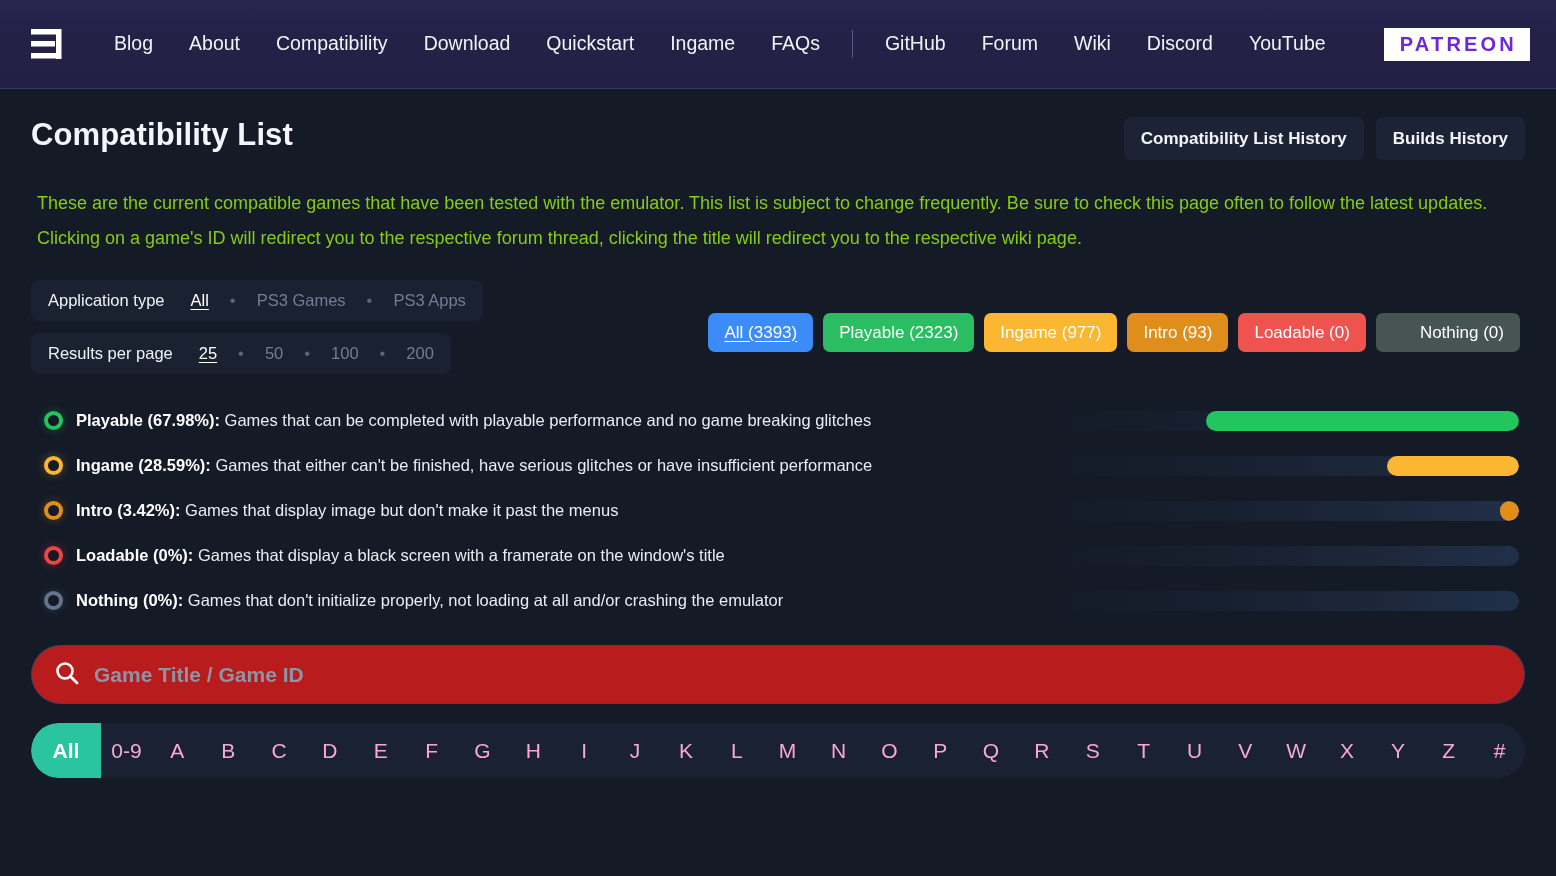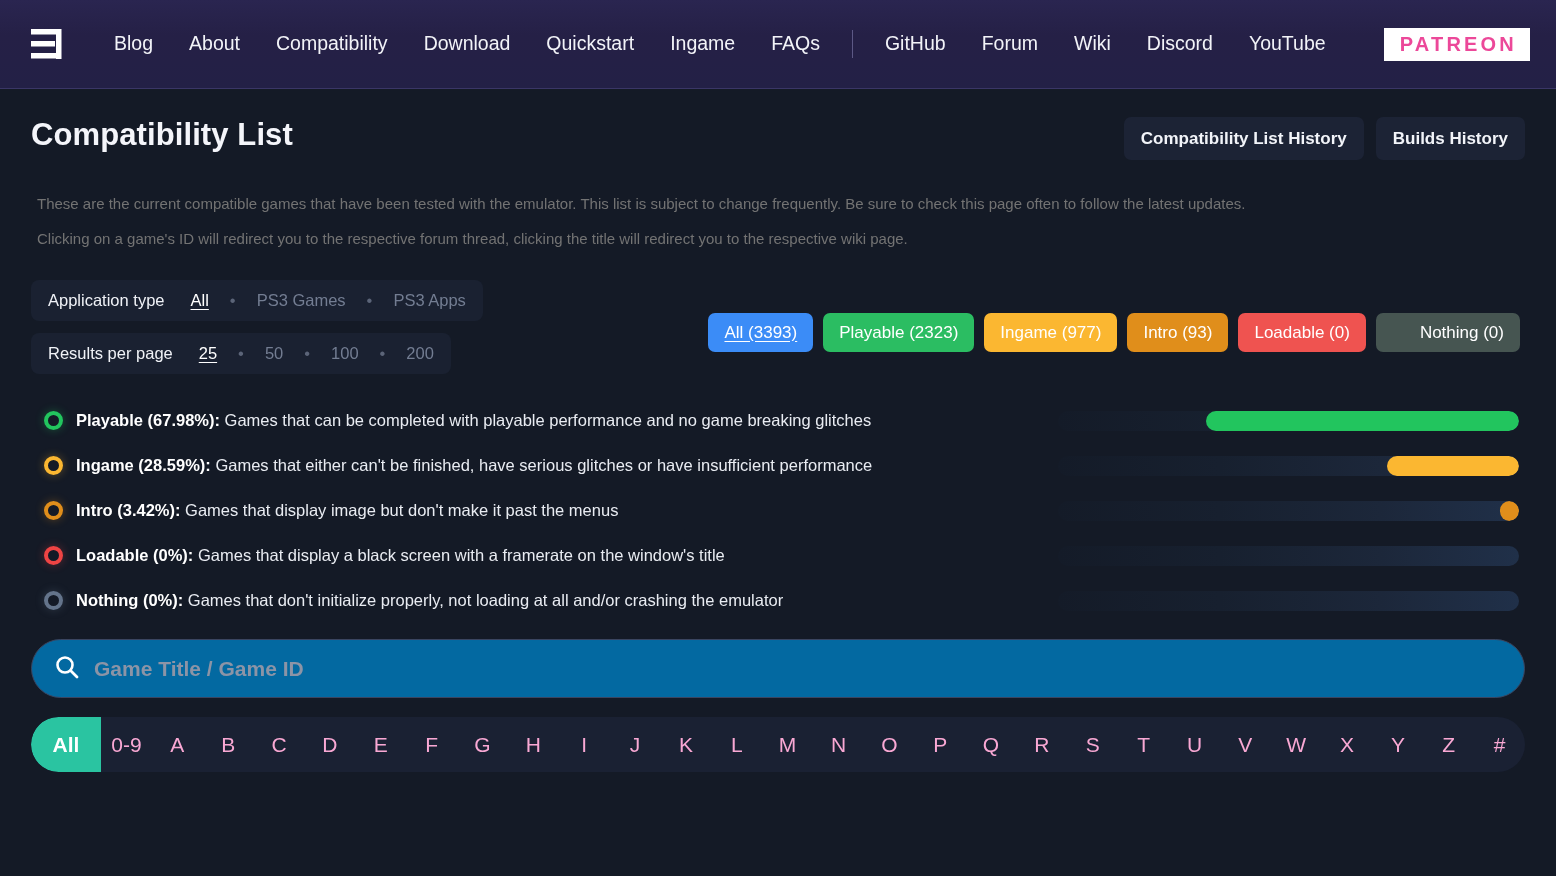--- a/index.html
+++ b/index.html
@@ -56,21 +56,21 @@
   .nav-sep {
     width: 1px;
     height: 28px;
     background: #5c5885;
     margin: 0 14px;
     flex: 0 0 auto;
   }
 
   .patreon {
     background: #ffffff;
-    color: #ec4899;
+    color: #6d28d9;
     font-size: 20px;
     font-weight: bold;
     letter-spacing: 3.2px;
     padding: 6px 13px 7px 16px;
     line-height: 1;
     flex: 0 0 auto;
     cursor: pointer;
     font-family: "Liberation Sans", sans-serif;
   }
 
@@ -101,22 +101,22 @@
     font-size: 17px;
     font-weight: bold;
     padding: 13px 17px;
     cursor: pointer;
     font-family: "Liberation Sans", sans-serif;
     line-height: 1;
   }
 
   .desc {
     margin-top: 26px;
-    font-size: 15px;
-    color: #737373;
+    font-size: 18px;
+    color: #84cc16;
     line-height: 35px;
     padding-left: 6px;
   }
 
   
   .filters-area {
     margin-top: 24px;
     position: relative;
     min-height: 100px;
   }
@@ -196,28 +196,28 @@
     border-radius: 10px;
     background: linear-gradient(90deg, #141b28 0%, #17202f 35%, #1c273a 70%, #203049 100%);
     overflow: hidden;
     display: flex;
     justify-content: flex-end;
   }
   .bar-fill { height: 100%; border-radius: 10px; }
 
   
   .search {
-    margin-top: 16px;
+    margin-top: 22px;
     height: 59px;
     border: 1px solid #3b4560;
     border-radius: 30px;
     display: flex;
     align-items: center;
     padding: 0 22px;
-    background: #0369a1;
+    background: #b91c1c;
     justify-content: center;
   }
   .search-icon { flex: 0 0 auto; margin-right: 14px; display: block; }
   .search-input {
     flex: 1 1 auto;
     background: transparent;
     border: none;
     outline: none;
     color: #f0f2f7;
     font-size: 21px;

